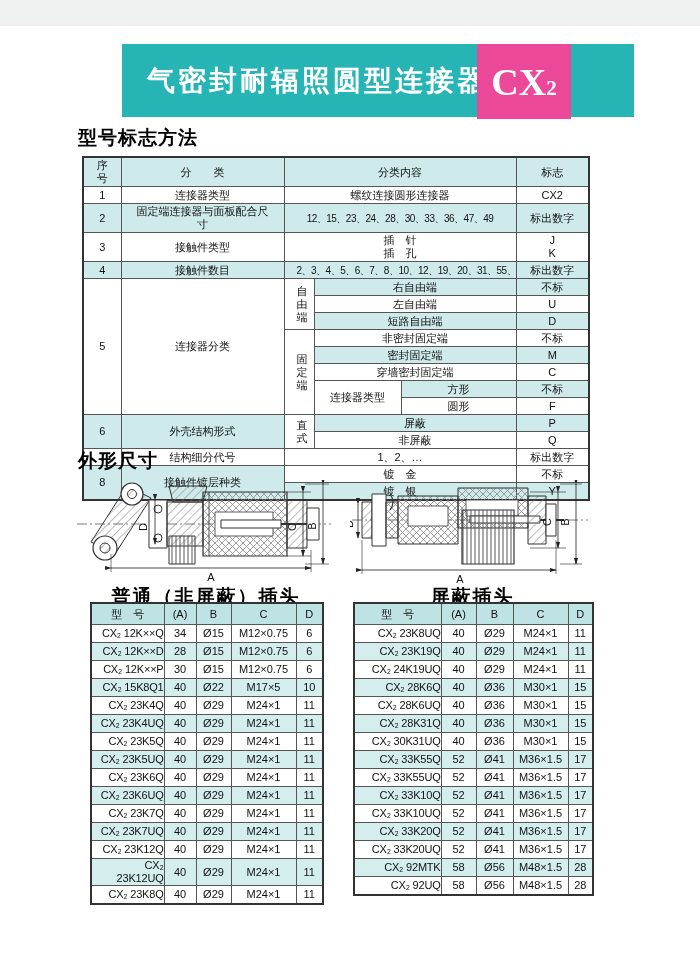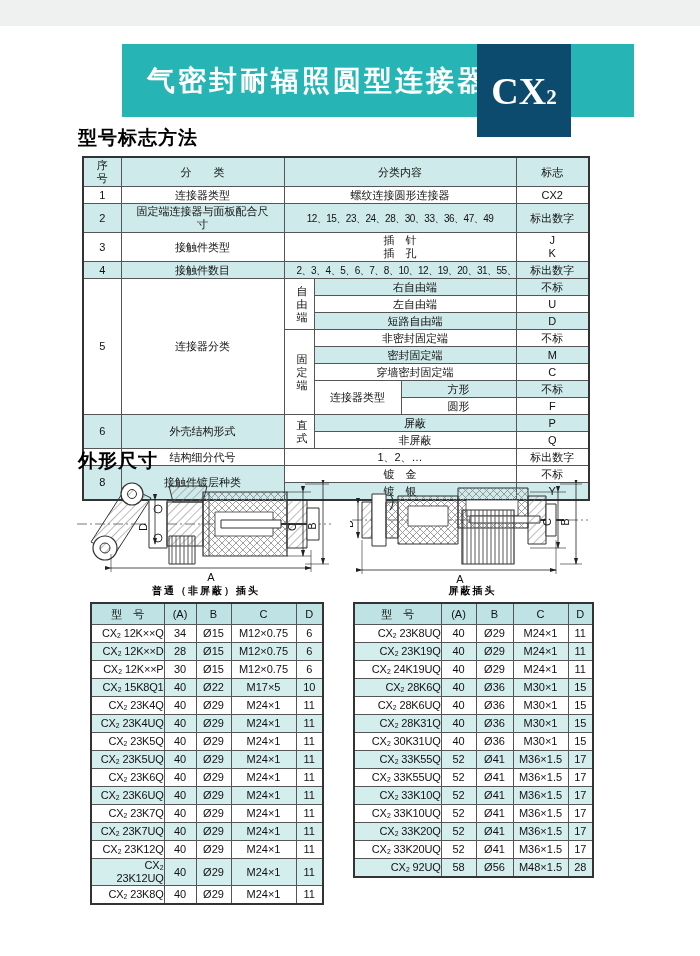--- a/index.html
+++ b/index.html
@@ -9,21 +9,21 @@
     overflow:hidden;
   }
   .topstrip{position:absolute;left:0;top:0;width:700px;height:26px;background:#eef1f0;}
   
   .banner{position:absolute;left:78px;top:44px;width:512px;height:73px;background:#27b4b4;margin-left:44px;}
   .banner-title{
     position:absolute;left:25px;top:50%;transform:translateY(-50%);
     color:#fff;font-size:28px;font-weight:bold;letter-spacing:3px;white-space:nowrap;
   }
   .code-box{
-    position:absolute;left:355px;top:0;width:94px;height:93px;background:#0c4a6e;
+    position:absolute;left:355px;top:0;width:94px;height:75px;background:#ec4899;
     display:flex;align-items:center;justify-content:center;color:#fff;
     font-family:"Liberation Serif","DejaVu Serif",serif;font-weight:bold;font-size:38px;
   }
   .code-box .csub{font-size:21px;vertical-align:sub;line-height:1;margin-top:14px;}
   
   .sec-h{position:absolute;left:78px;font-size:19px;font-weight:bold;color:#000;letter-spacing:1px;}
   
   .mtable{
     position:absolute;left:82px;top:156px;width:506px;
     border-collapse:collapse;table-layout:fixed;font-size:11px;text-align:center;
@@ -34,21 +34,21 @@
   .pre{white-space:pre-line;}
   .vert{white-space:pre-line;line-height:13px;padding:1px 0;}
   .num-list{font-size:10px;letter-spacing:-0.5px;white-space:nowrap;}
   
   .drawing{position:absolute;top:480px;}
   .drawL{left:75px;}
   .drawR{left:350px;}
   svg line,svg rect,svg circle,svg polygon,svg path{vector-effect:non-scaling-stroke;}
   .dimtext{font-size:11px;fill:#111;font-family:"Liberation Sans","DejaVu Sans",sans-serif;}
   
-  .cap{position:absolute;top:584px;font-size:10px;font-weight:bold;letter-spacing:2px;text-align:center;color:#000;}
+  .cap{position:absolute;top:584px;font-size:19px;font-weight:bold;letter-spacing:2px;text-align:center;color:#000;}
   .capL{left:90px;width:232px;}
   .capR{left:353px;width:239px;}
   
   .stable{
     position:absolute;top:602px;border-collapse:collapse;table-layout:fixed;
     font-size:11px;text-align:center;border:2px solid #333;
   }
   .stableL{left:90px;width:232px;}
   .stableR{left:353px;width:239px;}
   .stable td{border:1px solid #555;height:17px;padding:0;line-height:13px;overflow:hidden;}
@@ -539,20 +539,27 @@
         <td>17</td>
       </tr>
       <tr>
         <td>CX₂ 33K20UQ</td>
         <td>52</td>
         <td>Ø41</td>
         <td>M36×1.5</td>
         <td>17</td>
       </tr>
       <tr>
+        <td>CX₂ 92MTK</td>
+        <td>58</td>
+        <td>Ø56</td>
+        <td>M48×1.5</td>
+        <td>28</td>
+      </tr>
+      <tr>
         <td>CX₂ 92UQ</td>
         <td>58</td>
         <td>Ø56</td>
         <td>M48×1.5</td>
         <td>28</td>
       </tr>
     </tbody>
 </table>
 
 </body></html>

